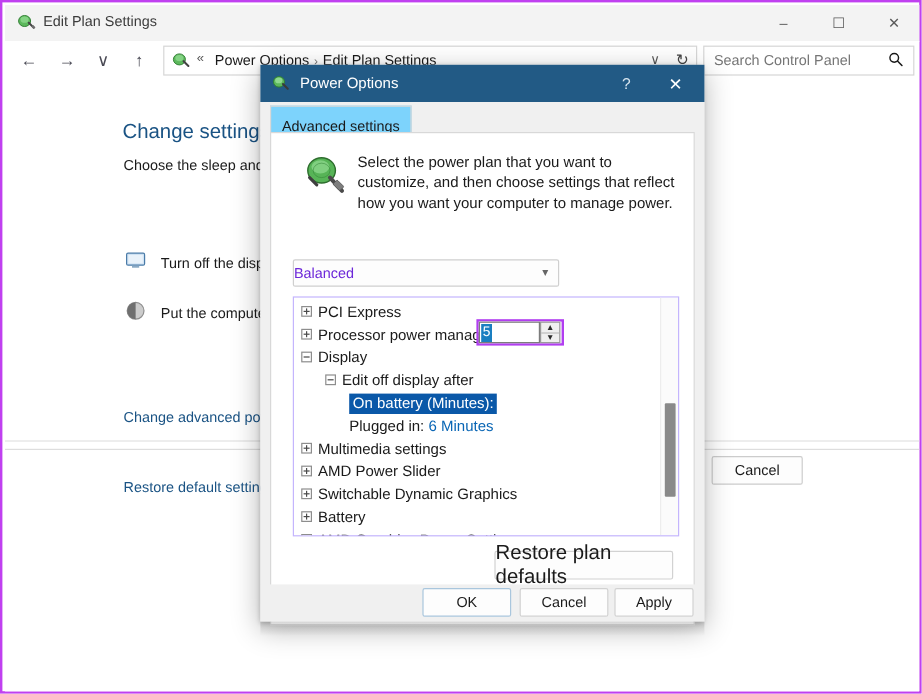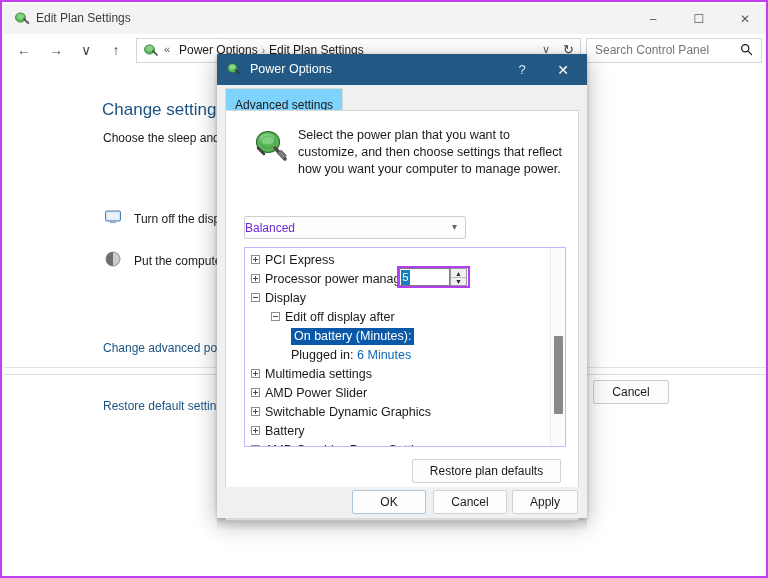--- a/index.html
+++ b/index.html
@@ -499,21 +499,21 @@
   }
 
   #restore-defaults {
     position: absolute;
     left: 186px; top: 348px;
     width: 149px;
     height: 24px;
     border: 1px solid #d2d2d2;
     background: #fdfdfd;
     border-radius: 2px;
-    font-size: 12px;
+    font-size: 17px;
     color: #1a1a1a;
     display: flex;
     align-items: center;
     justify-content: center;
     box-sizing: border-box;
   }
 
   #dlg-footer {
     position: absolute;
     left: 0; top: 433px;

